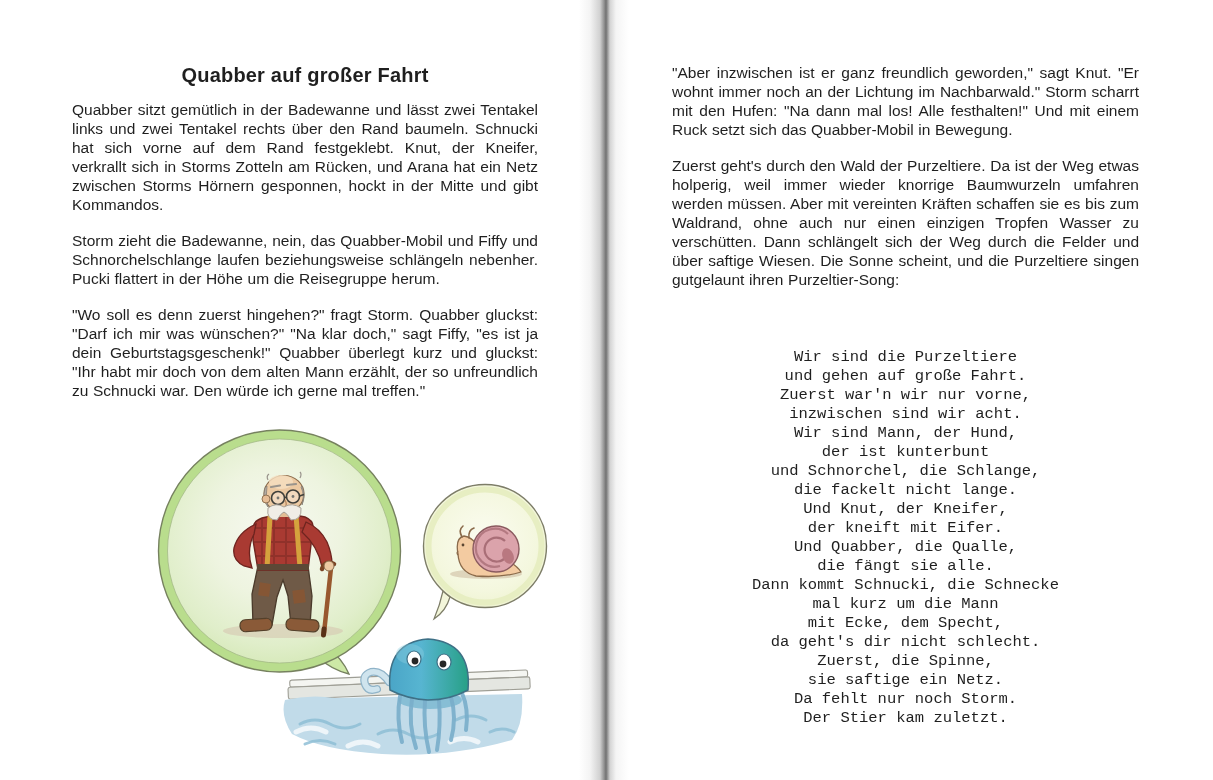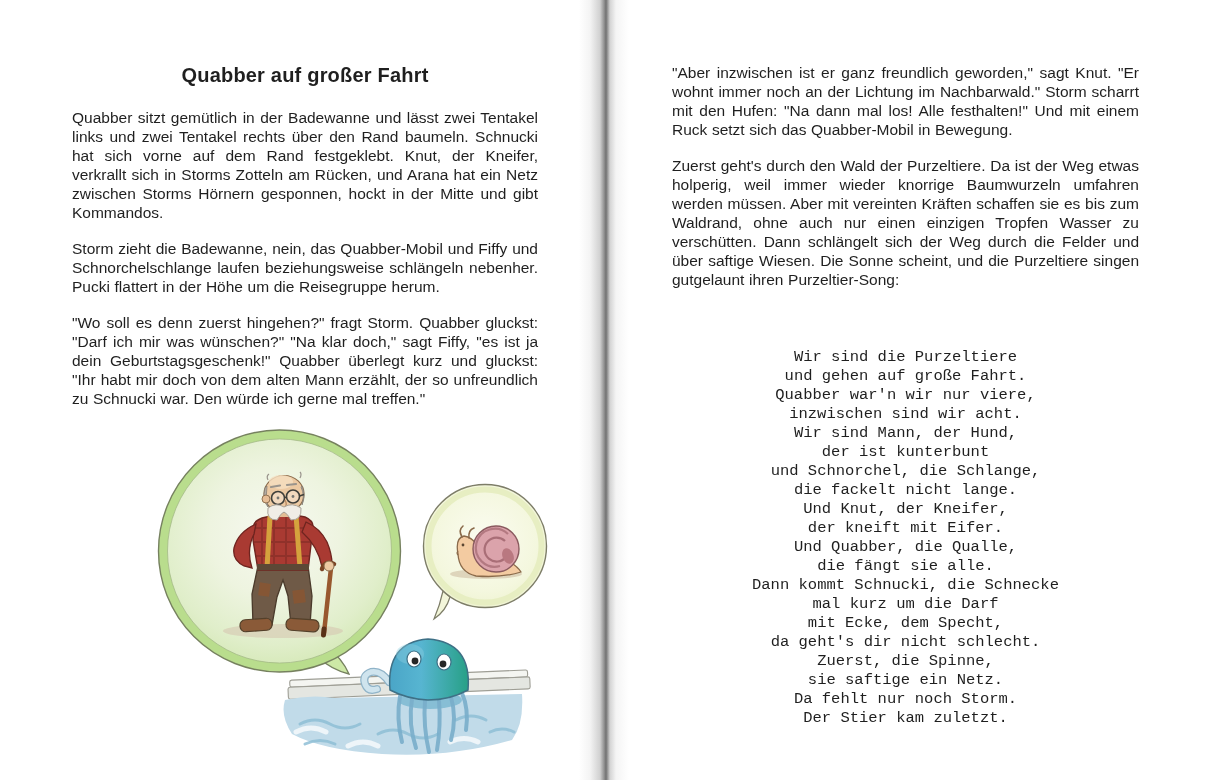--- a/index.html
+++ b/index.html
@@ -15,21 +15,21 @@
   #left-page  { left: 0;     width: 598px; }
   #right-page { left: 615px; width: 598px; }
 
   .text-col { position: absolute; }
   #left-col  { left: 72px; top: 62px; width: 466px; }
   #right-col { left: 57px; top: 63px; width: 467px; }
 
   .chapter-title {
     font-size: 20px; line-height: 26px; font-weight: 700;
     text-align: center; letter-spacing: 0.2px;
-    margin: 0 0 20px 0;
+    margin: 0 0 12px 0;
   }
   .body-par {
     font-size: 15.5px; line-height: 19px;
     text-align: justify; text-justify: inter-word;
     margin: 0 0 17px 0;
     word-spacing: 0.02em;
   }
   .poem {
     position: absolute; left: 0; top: 285px; width: 100%;
     text-align: center;
@@ -199,32 +199,32 @@
   </svg>
 </div>
 
 <div class="page" id="right-page">
   <div class="text-col" id="right-col">
     <p class="body-par">"Aber inzwischen ist er ganz freundlich geworden," sagt Knut. "Er wohnt immer noch an der Lichtung im Nachbarwald." Storm scharrt mit den Hufen: "Na dann mal los! Alle festhalten!" Und mit einem Ruck setzt sich das Quabber-Mobil in Bewegung.</p>
     <p class="body-par">Zuerst geht's durch den Wald der Purzeltiere. Da ist der Weg etwas holperig, weil immer wieder knorrige Baumwurzeln umfahren werden müssen. Aber mit vereinten Kräften schaffen sie es bis zum Waldrand, ohne auch nur einen einzigen Tropfen Wasser zu verschütten. Dann schlängelt sich der Weg durch die Felder und über saftige Wiesen. Die Sonne scheint, und die Purzeltiere singen gutgelaunt ihren Purzeltier-Song:</p>
     <div class="poem">
       <div class="poem-line">Wir sind die Purzeltiere</div>
       <div class="poem-line">und gehen auf große Fahrt.</div>
-      <div class="poem-line">Quabber war'n wir nur viere,</div>
+      <div class="poem-line">Zuerst war'n wir nur vorne,</div>
       <div class="poem-line">inzwischen sind wir acht.</div>
       <div class="poem-line">Wir sind Mann, der Hund,</div>
       <div class="poem-line">der ist kunterbunt</div>
       <div class="poem-line">und Schnorchel, die Schlange,</div>
       <div class="poem-line">die fackelt nicht lange.</div>
       <div class="poem-line">Und Knut, der Kneifer,</div>
       <div class="poem-line">der kneift mit Eifer.</div>
       <div class="poem-line">Und Quabber, die Qualle,</div>
       <div class="poem-line">die fängt sie alle.</div>
       <div class="poem-line">Dann kommt Schnucki, die Schnecke</div>
-      <div class="poem-line">mal kurz um die Darf</div>
+      <div class="poem-line">mal kurz um die Mann</div>
       <div class="poem-line">mit Ecke, dem Specht,</div>
       <div class="poem-line">da geht's dir nicht schlecht.</div>
       <div class="poem-line">Zuerst, die Spinne,</div>
       <div class="poem-line">sie saftige ein Netz.</div>
       <div class="poem-line">Da fehlt nur noch Storm.</div>
       <div class="poem-line">Der Stier kam zuletzt.</div>
     </div>
   </div>
 </div>
 

